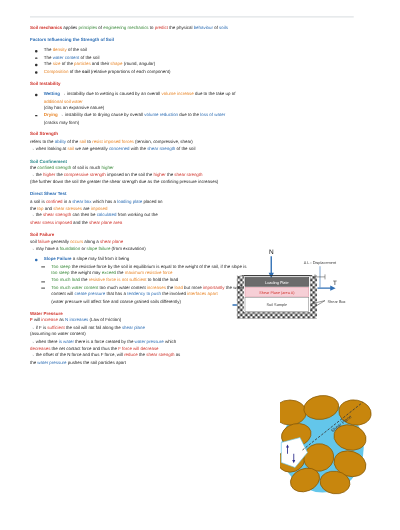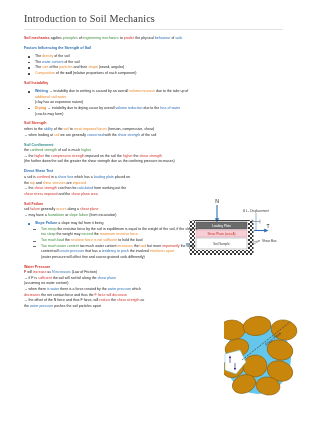--- a/index.html
+++ b/index.html
@@ -124,21 +124,20 @@
   .body-col {
     position: relative;
     z-index: 2;
   }
 </style>
 </head>
 <body>
 
 <div class="page">
 
-  <h1 class="doc-title">Introduction to Soil Mechanics</h1>
   <div class="title-rule"></div>
 
   <div class="body-col">
 
     <p class="line"><span class="t-red bold">Soil mechanics</span><span class="t-dark"> applies </span><span class="t-green">principles</span><span class="t-dark"> of </span><span class="t-green">engineering mechanics</span><span class="t-dark"> to </span><span class="t-red">predict</span><span class="t-dark"> the physical </span><span class="t-blue">behaviour</span><span class="t-dark"> of </span><span class="t-blue">soils</span></p>
 
     <div class="gap-md"></div>
 
     <p class="heading h-blue">Factors Influencing the Strength of Soil</p>
     <div class="gap-sm"></div>

